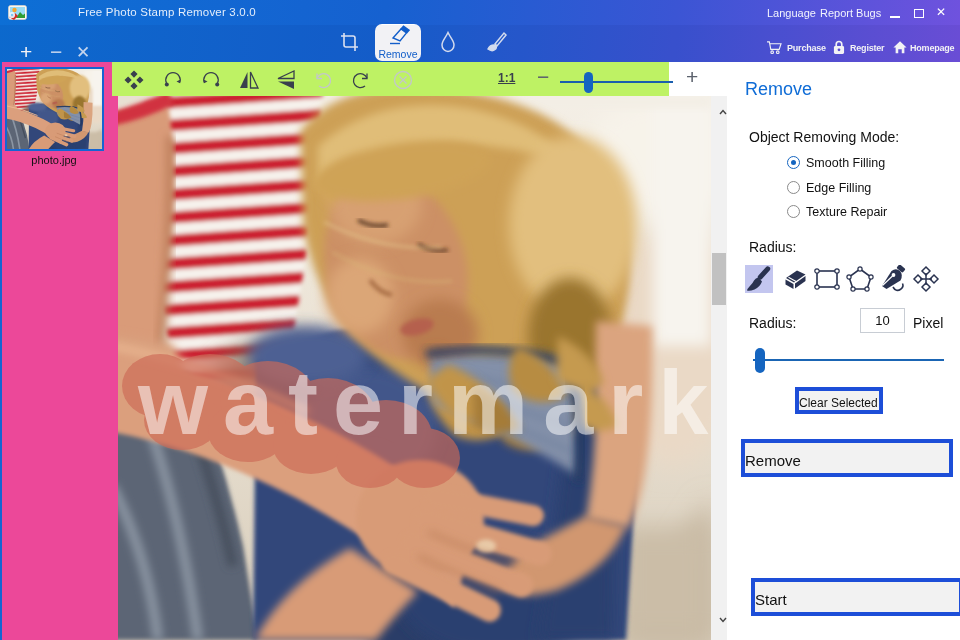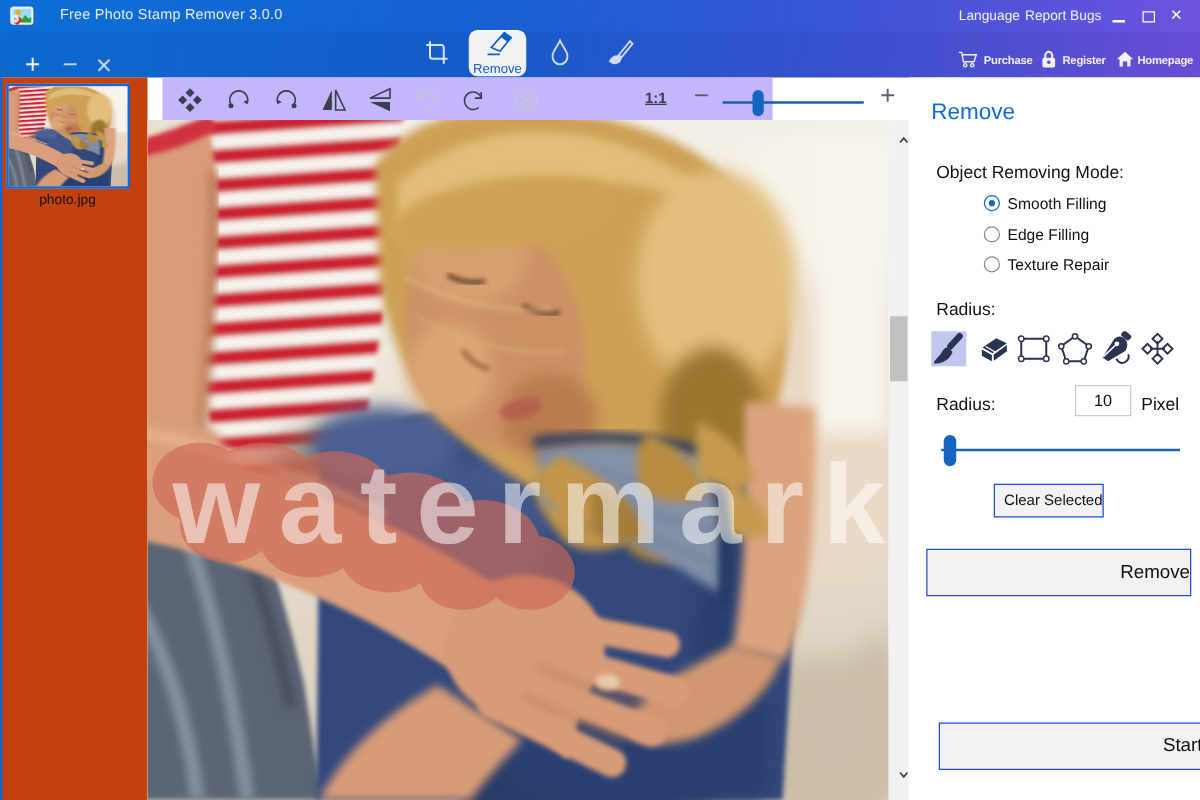--- a/index.html
+++ b/index.html
@@ -5,39 +5,39 @@
 * { margin:0; padding:0; box-sizing:border-box; }
 html,body { width:960px; height:640px; overflow:hidden; }
 body { position:relative; font-family:"Liberation Sans",sans-serif; background:#fff; }
 .abs { position:absolute; }
 
 
 #header::after { content:''; position:absolute; left:0; top:25px; width:960px; height:37px; background:rgba(5,5,60,0.05); }
 #header { position:absolute; left:0; top:0; width:960px; height:62px;
   background:linear-gradient(97deg,#0d6fd5 0%,#1661d0 40%,#3b55d4 70%,#7052de 100%); }
 #appicon { position:absolute; left:8px; top:4px; width:19px; height:17px; }
-#apptitle { position:absolute; left:16px; top:6px; font-size:11.5px; letter-spacing:0.2px; color:#e4eefb;padding-left:32px; }
+#apptitle { position:absolute; left:46px; top:6px; font-size:11.5px; letter-spacing:0.2px; color:#e4eefb;padding-left:32px; }
 .tbarlink { position:absolute; top:7px; font-size:11px; color:#f2f4fd; }
 #winbtns span { position:absolute; top:4px; color:#fff; font-size:13px; }
 
 .navico { position:absolute; top:44px; color:#cfe0f7; font-size:17px; }
 
 
 #removeBtnTop { position:absolute; left:375px; top:24px; width:46px; height:37px; background:#fff; border-radius:7px; text-align:center; }
 #removeBtnTop .lbl { font-size:10.5px; color:#1464d2; margin-top:-2px; }
 
 .rlink { position:absolute; top:43px; height:12px; color:#fff; font-size:9px; font-weight:bold; letter-spacing:-0.2px; white-space:nowrap; }
 
 
-#sidebar { position:absolute; left:0; top:62px; width:118px; height:578px; background:#c2410c; border-left:2px solid #1565d2; }
+#sidebar { position:absolute; left:0; top:62px; width:118px; height:578px; background:#ec4899; border-left:2px solid #1565d2; }
 #thumbbox { position:absolute; left:3px; top:5px; width:99px; height:84px; border:2px solid #1565d2; background:#ddd; overflow:hidden; }
 #thumblabel { position:absolute; left:0px; top:92px; width:104px; text-align:center; font-size:11px; color:#111; }
 
 
-#minibar { position:absolute; left:130px; top:62px; width:488px; height:34px; background:#c4b5fd; }
+#minibar { position:absolute; left:112px; top:62px; width:557px; height:34px; background:#bef264; }
 #minibar svg { position:absolute; top:7px; }
 #oneone { position:absolute; left:386px; top:9px; font-size:12px; color:#39404d; text-decoration:underline; font-weight:bold; letter-spacing:0px;}
 #zminus { position:absolute; left:425px; top:3px; font-size:21px; color:#5b616c; font-weight:400;}
 #zplus  { position:absolute; left:574px; top:3px; font-size:21px; color:#5b616c; }
 #ztrack { position:absolute; left:448px; top:19px; width:113px; height:2px; background:#1a5fae; }
 #zhandle { position:absolute; left:472px; top:10px; width:9px; height:21px; background:#1565c0; border-radius:4.5px; }
 
 #photo { position:absolute; left:118px; top:96px; width:593px; height:544px; overflow:hidden; }
 
 
@@ -51,21 +51,21 @@
 .plabel { position:absolute; font-size:14px; color:#111;text-align:center; }
 .radio { position:absolute; width:13px; height:13px; border:1px solid #8a8a8a; border-radius:50%; background:#fff; }
 .radio.sel { border:1px solid #1565c0; }
 .radio.sel::after { content:""; position:absolute; left:3px; top:3px; width:5px; height:5px; background:#1565c0; border-radius:50%; }
 .rlabel { position:absolute; font-size:12.5px; color:#111; }
 .toolico { position:absolute; top:203px; width:28px; height:28px; }
 .toolico.sel { background:#c3c6ef; }
 #radiusInput { position:absolute; left:133px; top:246px; width:45px; height:25px; border:1px solid #c8cdd4; background:#fff; font-size:13px; text-align:center; line-height:23px; color:#111; }
 #rslider { position:absolute; left:26px; top:297px; width:191px; height:2px; background:#1a65b4; }
 #rhandle { position:absolute; left:28px; top:286px; width:10px; height:25px; background:#1565c0; border-radius:5px; }
-.gbtn { position:absolute; background:#f2f2f2; border:1px solid #1d4ed8; text-align:right; color:#111; }
+.gbtn { position:absolute; background:#f2f2f2; border:4px solid #1d4ed8; text-align:left; color:#111; }
 #clearbtn { left:68px; top:325px; width:88px; height:27px; font-size:12px; line-height:25px; }
 #removebtn { left:14px; top:377px; width:212px; height:38px; font-size:15px; line-height:36px; }
 #startbtn { left:14px; top:516px; width:212px; height:38px; font-size:15px; line-height:36px;margin-left:10px; }
 </style>
 </head>
 <body>
 
 <div id="header">
   <svg id="appicon" viewBox="0 0 19 17">
     <rect x="0.5" y="1.5" width="18" height="14" rx="2" fill="#fdf6ee" stroke="#e8dcc8" stroke-width="0.6"></rect>

